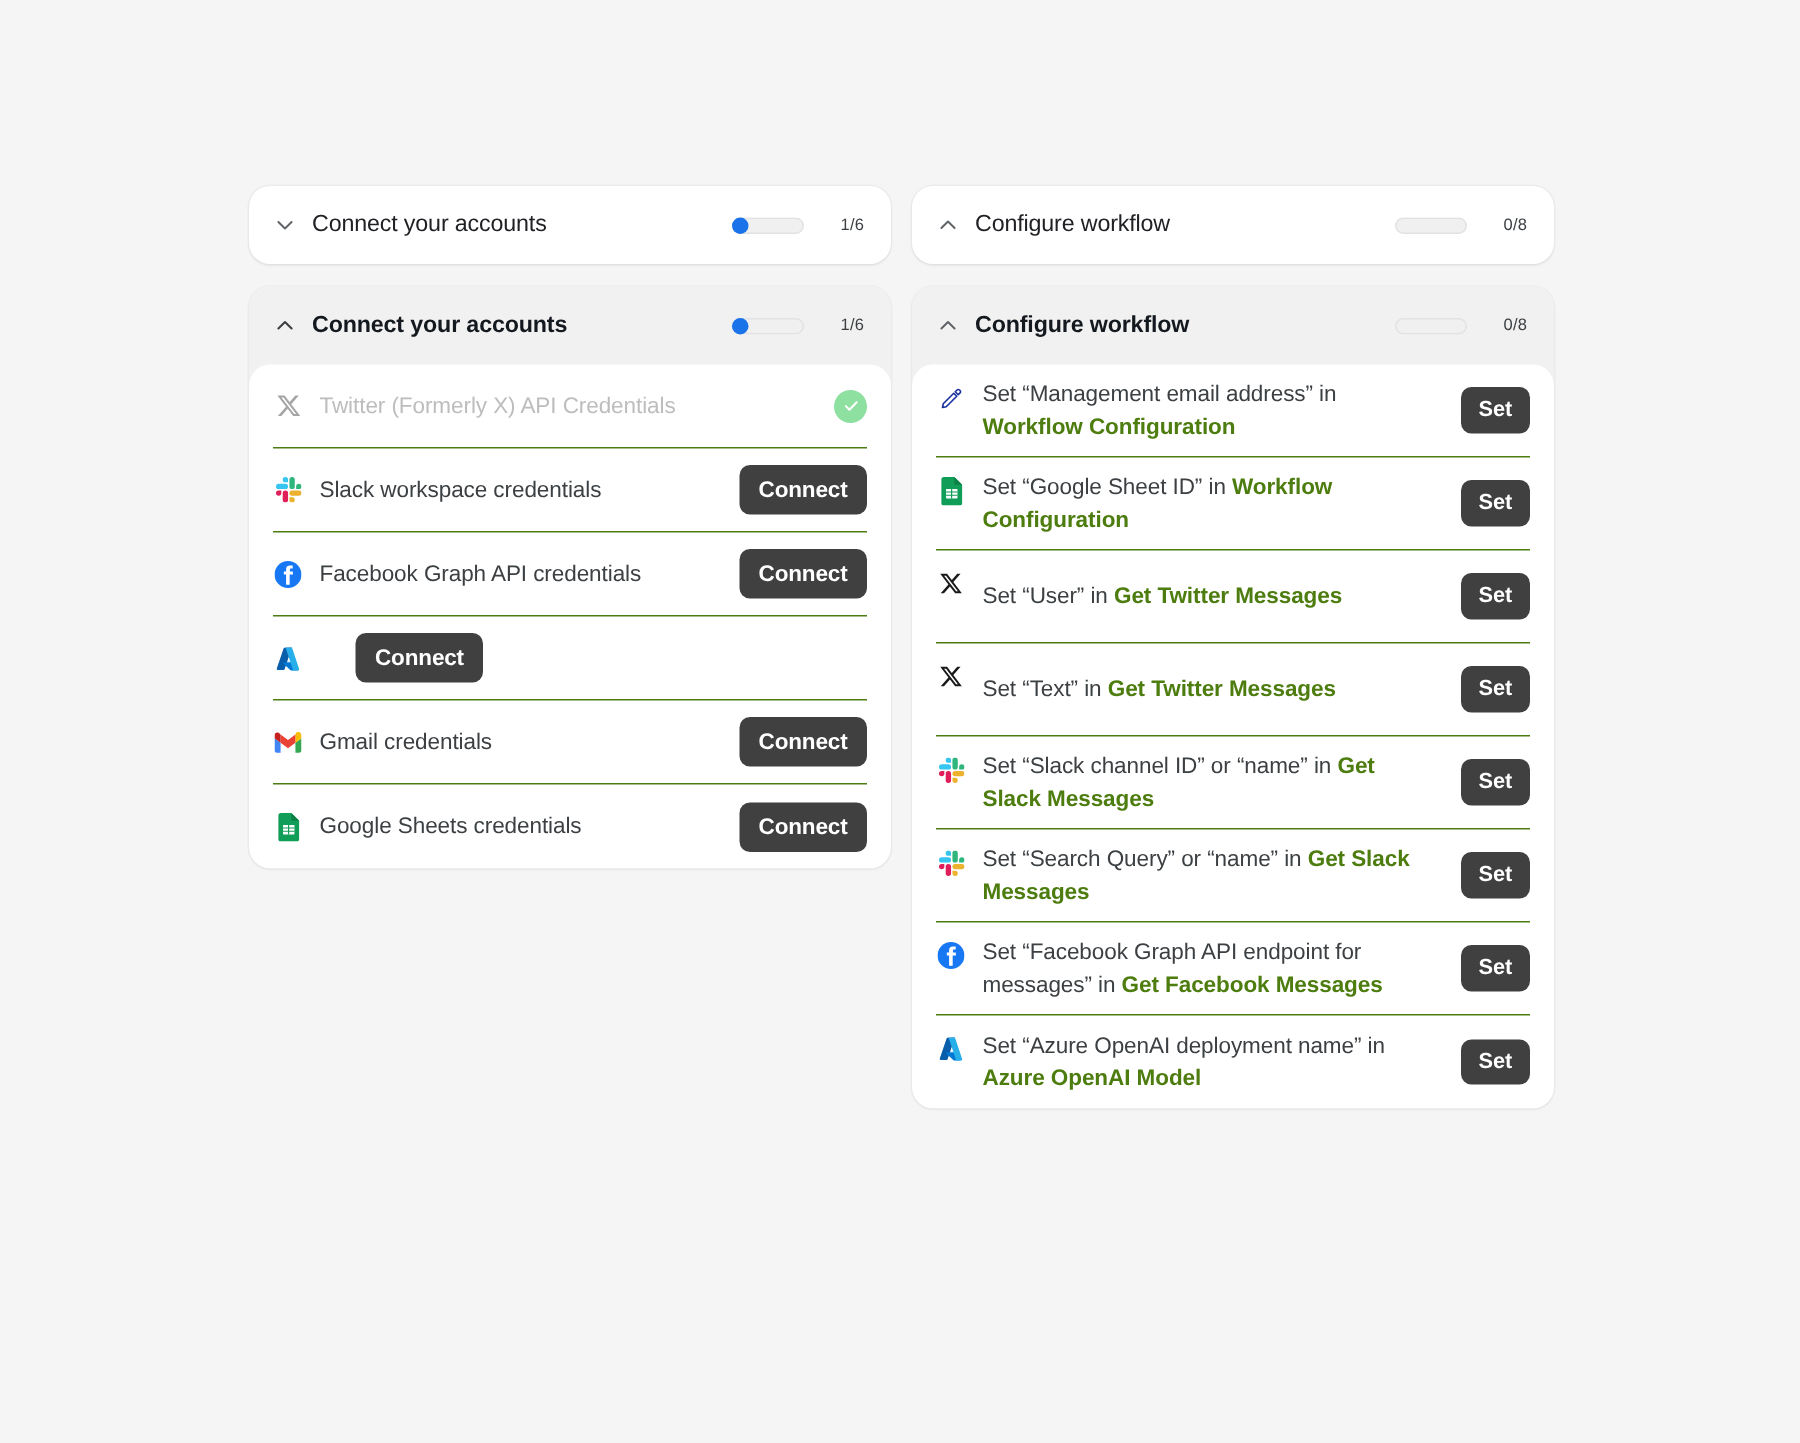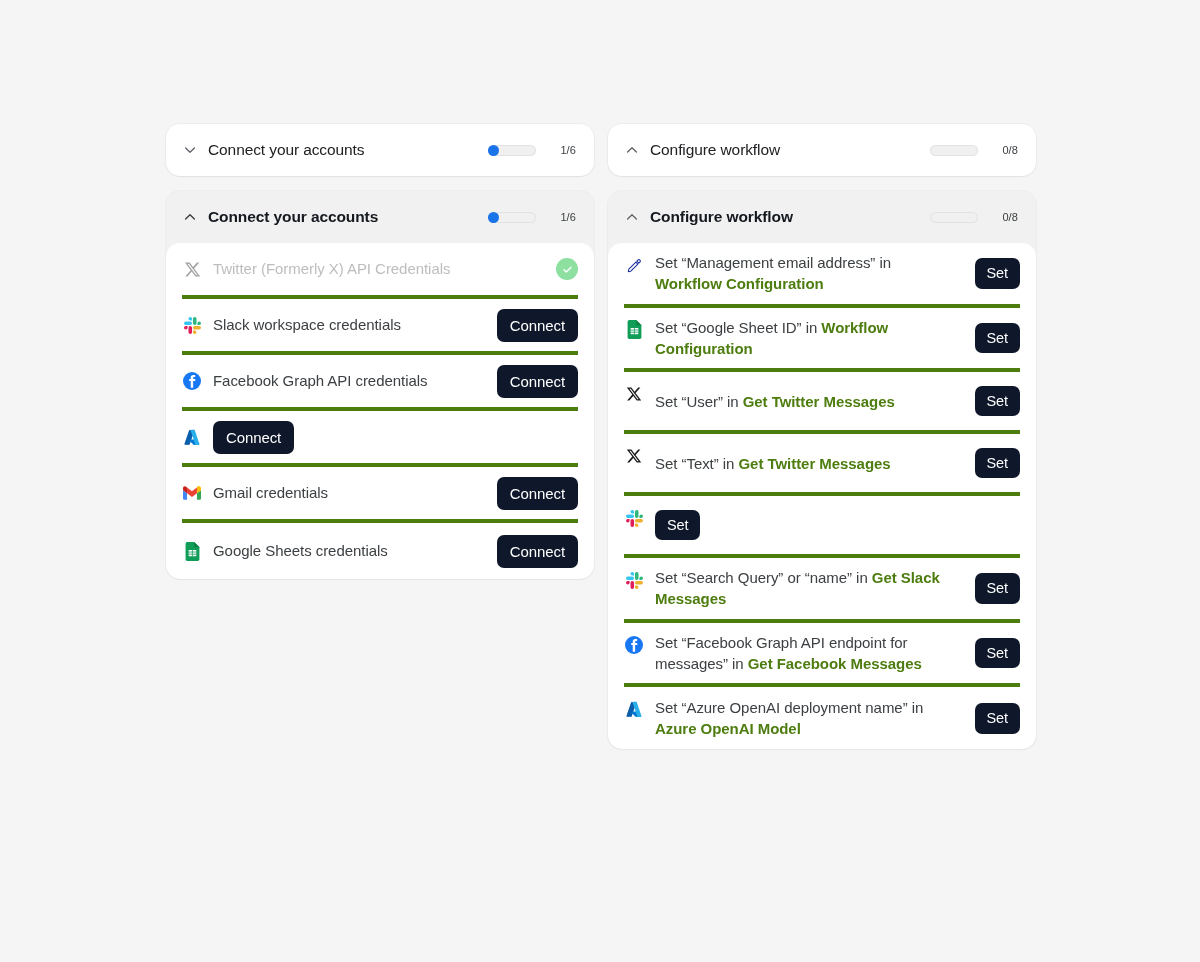--- a/index.html
+++ b/index.html
@@ -103,21 +103,21 @@
     padding: 0 16px;
     box-shadow: 0 1px 2px rgba(16,24,40,0.04);
   }
 
   .row {
     display: flex;
     align-items: center;
     gap: 11px;
     min-height: 56px;
     padding: 9px 0;
-    border-bottom: 4px solid #4d7c0f;
+    border-bottom: 1px solid #4d7c0f;
   }
   .row:last-child { border-bottom: none; }
 
   .row-ico {
     width: 20px; height: 20px;
     flex: 0 0 20px;
     display: flex; align-items: center; justify-content: center;
   }
   .row-ico svg { display: block; }
 
@@ -129,32 +129,32 @@
     flex: 1 1 auto;
     padding-right: 12px;
   }
   .row.done .row-label { color: #bdbdbd; }
   .row.done .row-ico { opacity: 0.35; }
 
   .row-label b { font-weight: 700; color: #4d7c0f; }
 
   .btn {
     flex: 0 0 auto;
-    background: #0f172a;
+    background: #404040;
     color: #ffffff;
     border: none;
     border-radius: 7px;
     font-family: inherit;
     font-size: 15px;
-    font-weight: 400;
+    font-weight: 700;
     letter-spacing: -0.1px;
     cursor: pointer;
     line-height: 1;
   }
-  .btn.connect { padding: 9px 13px; }
+  .btn.connect { padding: 9px 13px; margin-left: 24px; }
   .btn.set     { padding: 8px 12px; font-size: 14.5px; }
 
   .check {
     flex: 0 0 auto;
     width: 22px; height: 22px;
     border-radius: 50%;
     background: #8ee0a1;
     display: flex; align-items: center; justify-content: center;
   }
   .check svg { display: block; }
@@ -379,20 +379,23 @@
 
           <div class="row task">
             <span class="row-ico">
               <svg width="17" height="17" viewBox="0 0 24 24">
                   <path d="M5.042 15.165a2.528 2.528 0 0 1-2.52 2.523A2.528 2.528 0 0 1 0 15.165a2.527 2.527 0 0 1 2.522-2.52h2.52zM6.313 15.165a2.527 2.527 0 0 1 2.521-2.52 2.527 2.527 0 0 1 2.521 2.52v6.313A2.528 2.528 0 0 1 8.834 24a2.528 2.528 0 0 1-2.521-2.522z" fill="#E01E5A"></path>
                   <path d="M8.834 5.042a2.528 2.528 0 0 1-2.521-2.52A2.528 2.528 0 0 1 8.834 0a2.528 2.528 0 0 1 2.521 2.522v2.52zM8.834 6.313a2.528 2.528 0 0 1 2.521 2.521 2.528 2.528 0 0 1-2.521 2.521H2.522A2.528 2.528 0 0 1 0 8.834a2.528 2.528 0 0 1 2.522-2.521z" fill="#36C5F0"></path>
                   <path d="M18.956 8.834a2.528 2.528 0 0 1 2.522-2.521A2.528 2.528 0 0 1 24 8.834a2.528 2.528 0 0 1-2.522 2.521h-2.522zM17.688 8.834a2.528 2.528 0 0 1-2.523 2.521 2.527 2.527 0 0 1-2.52-2.521V2.522A2.527 2.527 0 0 1 15.165 0a2.528 2.528 0 0 1 2.523 2.522z" fill="#2EB67D"></path>
                   <path d="M15.165 18.956a2.528 2.528 0 0 1 2.523 2.522A2.528 2.528 0 0 1 15.165 24a2.527 2.527 0 0 1-2.52-2.522v-2.522zM15.165 17.688a2.527 2.527 0 0 1-2.52-2.523 2.526 2.526 0 0 1 2.52-2.52h6.313A2.527 2.527 0 0 1 24 15.165a2.528 2.528 0 0 1-2.522 2.523z" fill="#ECB22E"></path>
                 </svg>
             </span>
+            <span class="row-label">
+              <span>Set “Slack channel ID” or “name” in </span><b>Get Slack Messages</b>
+            </span>
             <button class="btn set">Set</button>
           </div>
 
           <div class="row task">
             <span class="row-ico">
               <svg width="17" height="17" viewBox="0 0 24 24">
                   <path d="M5.042 15.165a2.528 2.528 0 0 1-2.52 2.523A2.528 2.528 0 0 1 0 15.165a2.527 2.527 0 0 1 2.522-2.52h2.52zM6.313 15.165a2.527 2.527 0 0 1 2.521-2.52 2.527 2.527 0 0 1 2.521 2.52v6.313A2.528 2.528 0 0 1 8.834 24a2.528 2.528 0 0 1-2.521-2.522z" fill="#E01E5A"></path>
                   <path d="M8.834 5.042a2.528 2.528 0 0 1-2.521-2.52A2.528 2.528 0 0 1 8.834 0a2.528 2.528 0 0 1 2.521 2.522v2.52zM8.834 6.313a2.528 2.528 0 0 1 2.521 2.521 2.528 2.528 0 0 1-2.521 2.521H2.522A2.528 2.528 0 0 1 0 8.834a2.528 2.528 0 0 1 2.522-2.521z" fill="#36C5F0"></path>
                   <path d="M18.956 8.834a2.528 2.528 0 0 1 2.522-2.521A2.528 2.528 0 0 1 24 8.834a2.528 2.528 0 0 1-2.522 2.521h-2.522zM17.688 8.834a2.528 2.528 0 0 1-2.523 2.521 2.527 2.527 0 0 1-2.52-2.521V2.522A2.527 2.527 0 0 1 15.165 0a2.528 2.528 0 0 1 2.523 2.522z" fill="#2EB67D"></path>
                   <path d="M15.165 18.956a2.528 2.528 0 0 1 2.523 2.522A2.528 2.528 0 0 1 15.165 24a2.527 2.527 0 0 1-2.52-2.522v-2.522zM15.165 17.688a2.527 2.527 0 0 1-2.52-2.523 2.526 2.526 0 0 1 2.52-2.52h6.313A2.527 2.527 0 0 1 24 15.165a2.528 2.528 0 0 1-2.522 2.523z" fill="#ECB22E"></path>

